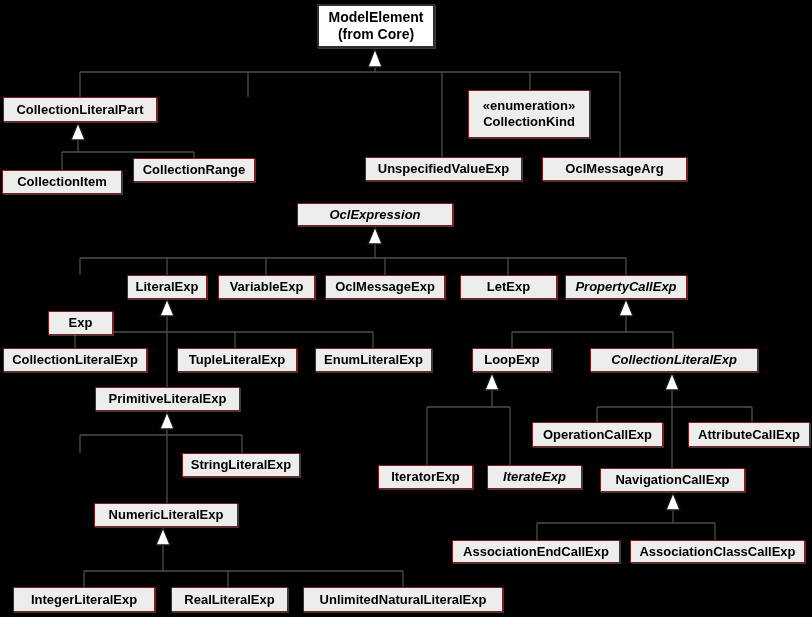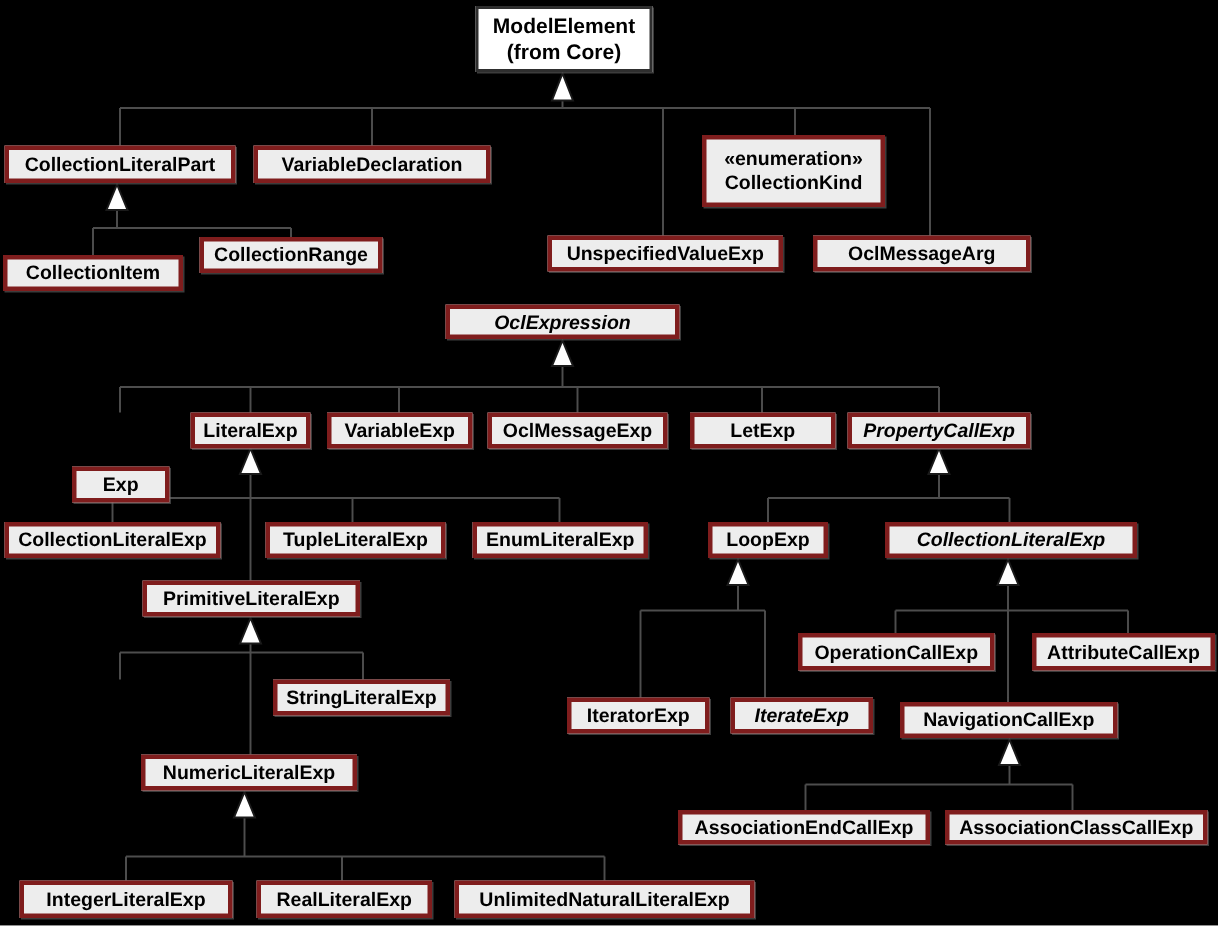--- a/index.html
+++ b/index.html
@@ -3,21 +3,21 @@
 <meta charset="utf-8">
 <style>
   html,body{margin:0;padding:0;background:#fff;}
   .stage{
     position:relative;width:812px;height:617px;background:#000000;
     font-family:"Liberation Sans",sans-serif;overflow:hidden;
   }
   svg.connectors{position:absolute;left:0;top:0;width:812px;height:617px;}
   .node{
     position:absolute;box-sizing:border-box;
-    background:#ededed;border:3px solid #7f1d1d;
+    background:#ededed;border:1px solid #7f1d1d;
     box-shadow:1px 1px 0 rgba(110,110,110,.55);
     display:flex;flex-direction:column;align-items:center;justify-content:center;
     text-align:center;font-weight:bold;font-size:13px;color:#000;line-height:1.2;
     white-space:nowrap;
   }
   .node.root{background:#ffffff;border:2px solid #2e2e2e;font-size:14px;}
   .node.ab{font-style:italic;}
 </style>
 </head>
 <body>
@@ -51,23 +51,20 @@
     </g>
   </svg>
 
   <div class="node root" style="left:317px;top:4px;width:118px;height:44px;">
     <span>ModelElement</span>
     <span>(from Core)</span>
   </div>
 
   <div class="node" style="left:3px;top:97px;width:154px;height:25px;">
     <span>CollectionLiteralPart</span>
-  </div>
-  <div class="node" style="left:169px;top:97px;width:158px;height:25px;">
-    <span>VariableDeclaration</span>
   </div>
   <div class="node" style="left:468px;top:90px;width:122px;height:48px;">
     <span>«enumeration»</span>
     <span>CollectionKind</span>
   </div>
   <div class="node" style="left:365px;top:157px;width:157px;height:24px;">
     <span>UnspecifiedValueExp</span>
   </div>
   <div class="node" style="left:542px;top:157px;width:145px;height:24px;">
     <span>OclMessageArg</span>

